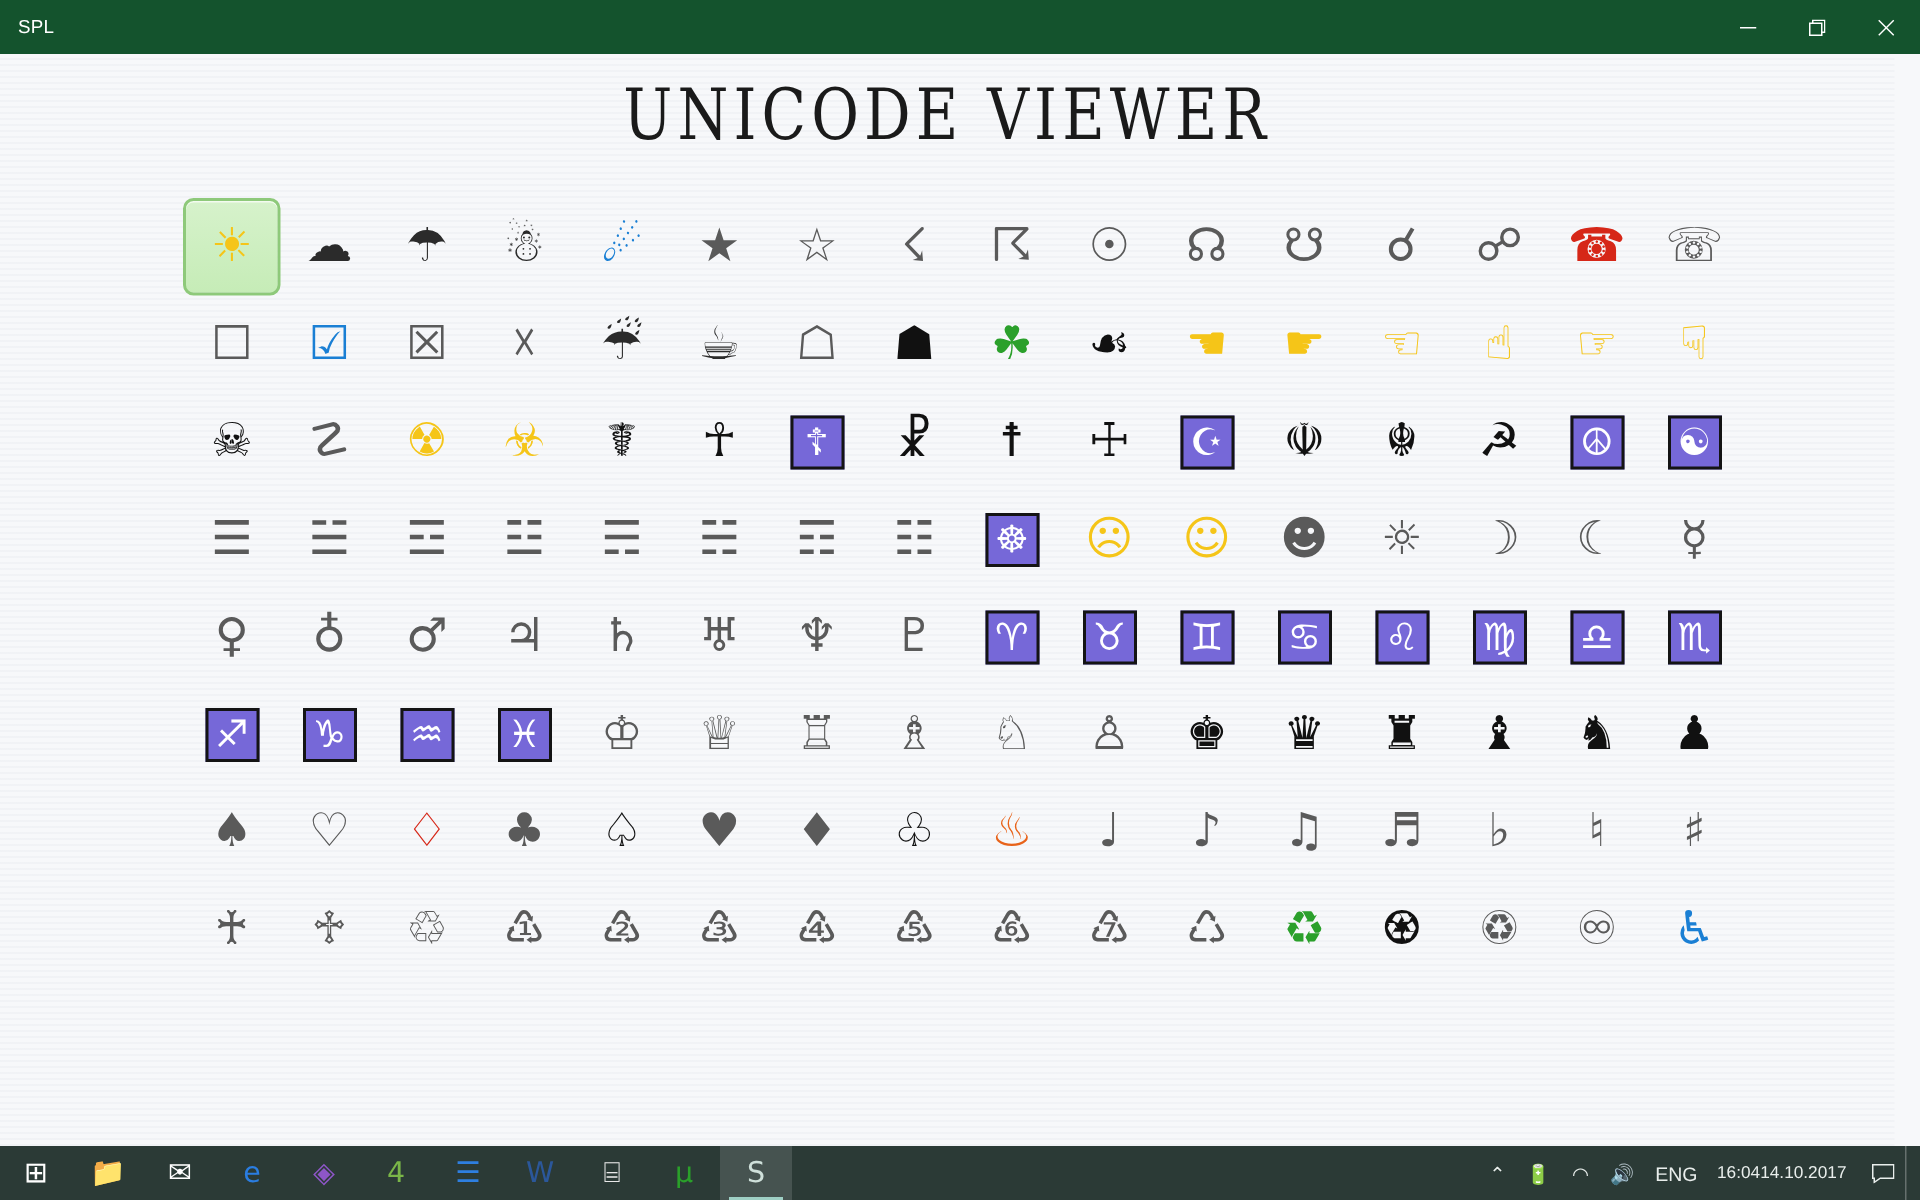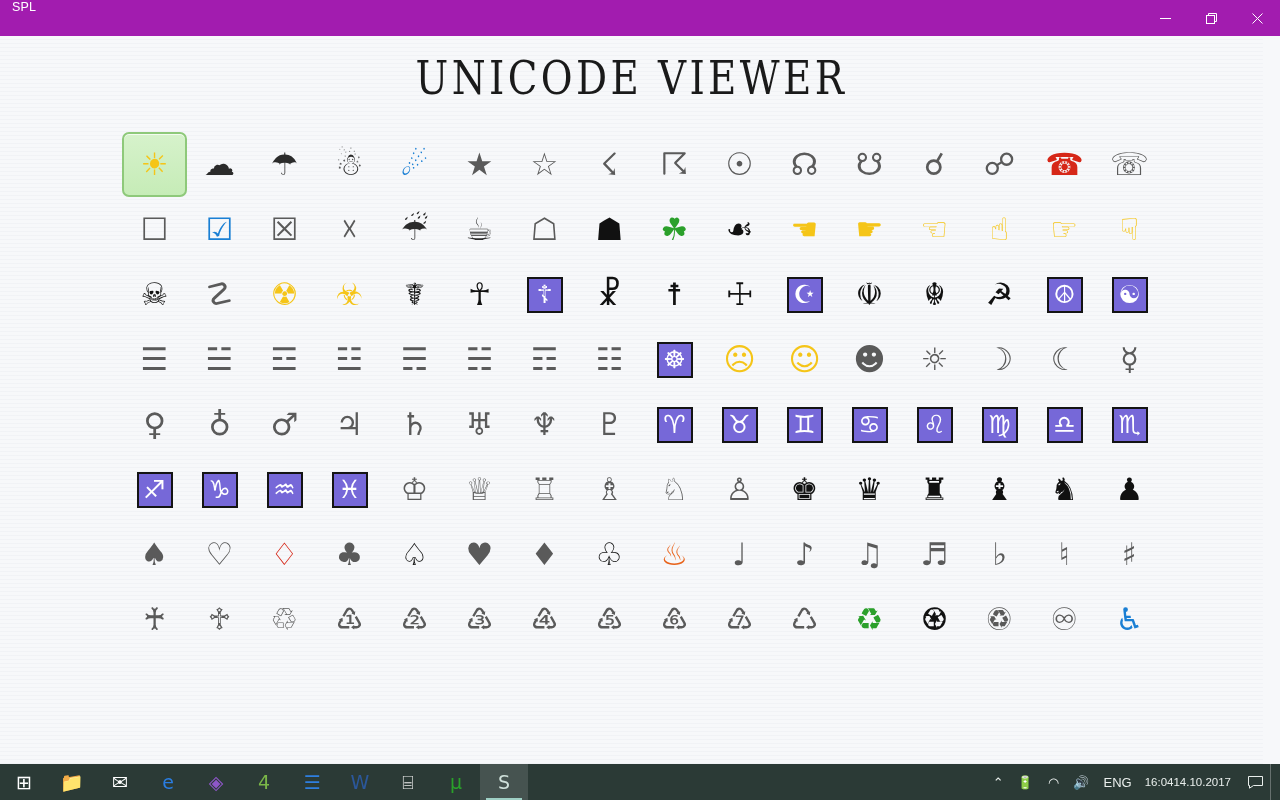--- a/index.html
+++ b/index.html
@@ -11,23 +11,23 @@
     font-family: "Liberation Sans", sans-serif;
   }
   body {
     background: #f7f8fa;
     position: relative;
   }
 
   
   #titlebar {
     height: 36px;
-    background: #a21caf;
+    background: #14532d;
     display: flex;
-    align-items: flex-start;
+    align-items: center;
     position: relative;
     user-select: none;
   }
   #titlebar .app-title {
     color: #ffffff;
     font-size: 12.5px;
     margin-left: 12px;
     letter-spacing: .2px;
   }
   #winbuttons {

